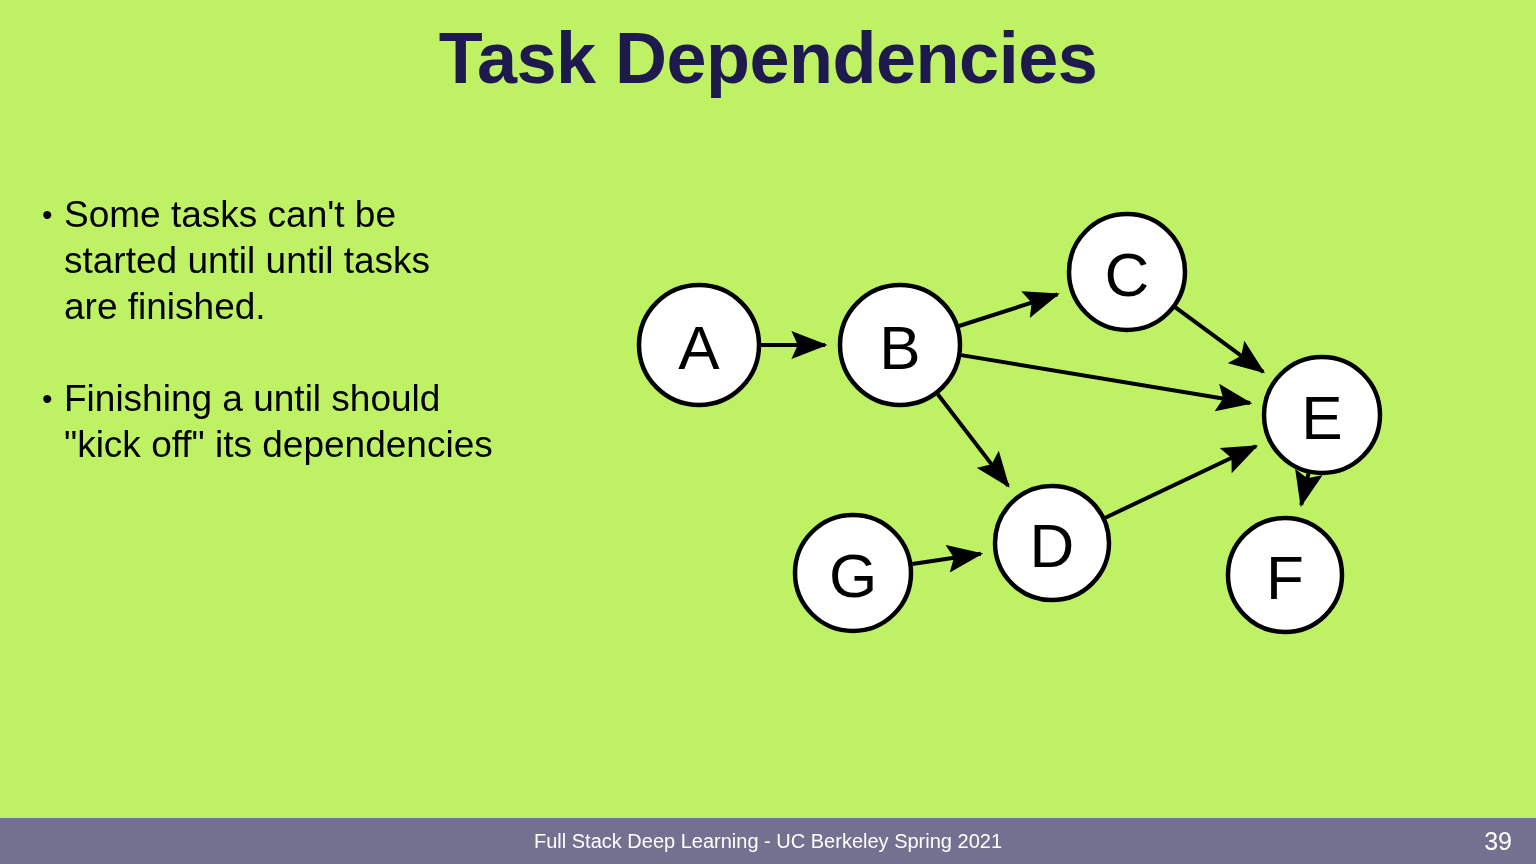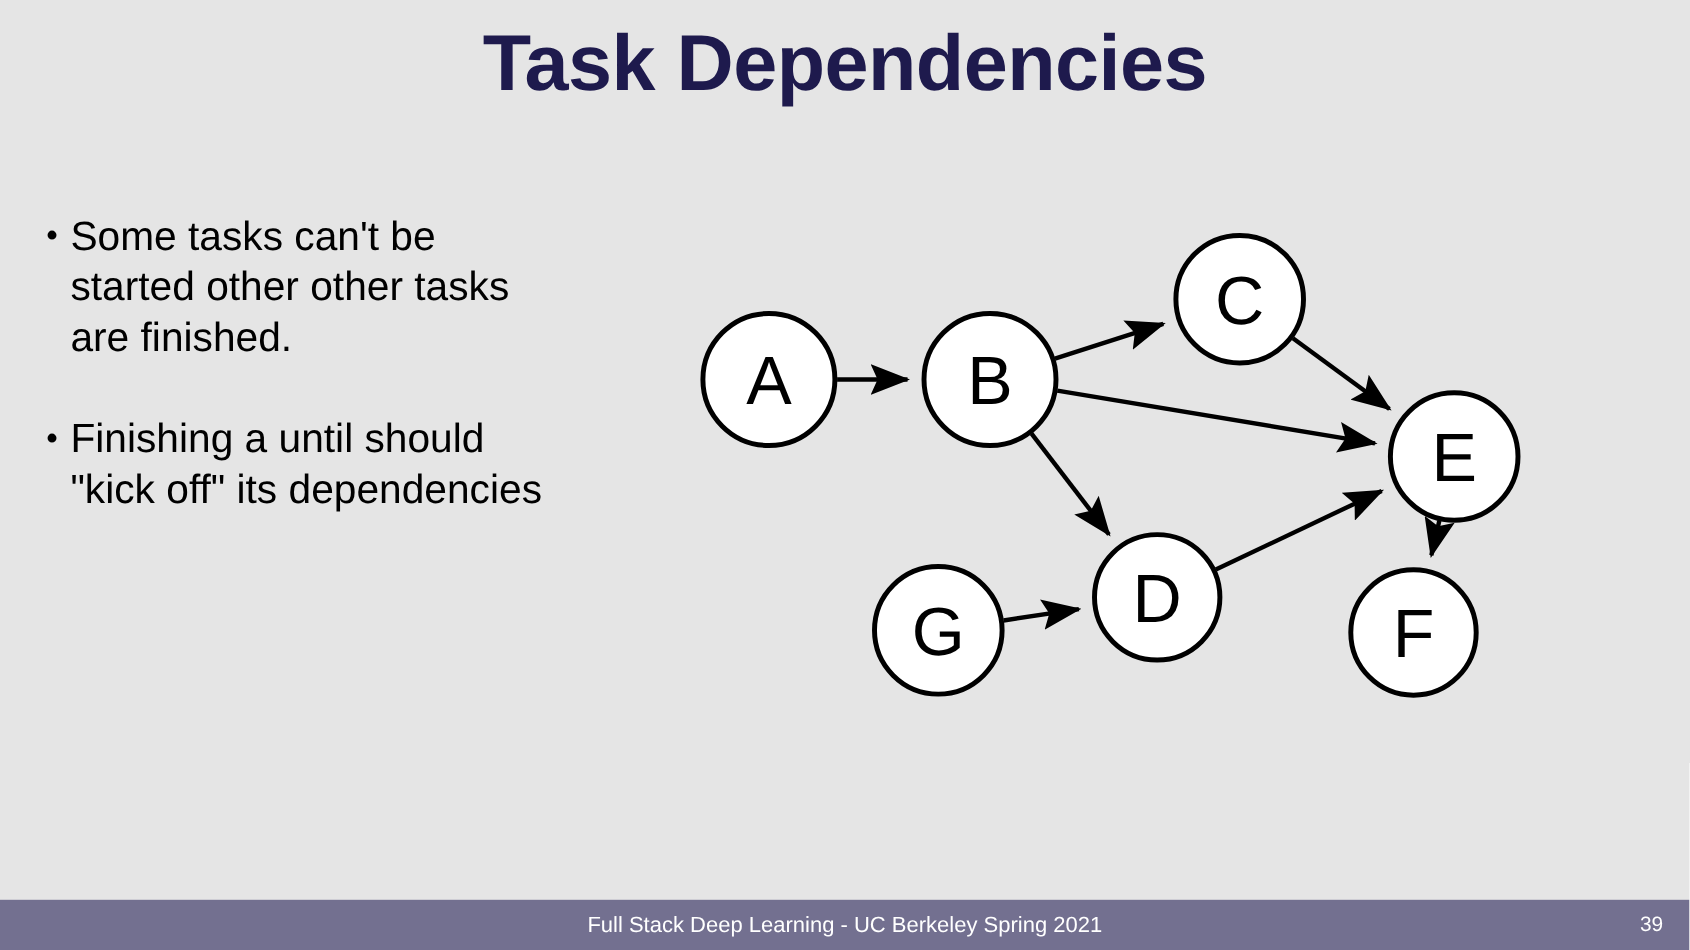--- a/index.html
+++ b/index.html
@@ -8,21 +8,21 @@
     background: #ffffff;
   }
   body {
     font-family: "Liberation Sans", sans-serif;
     -webkit-font-smoothing: antialiased;
   }
   #slide {
     position: relative;
     width: 1536px;
     height: 864px;
-    background: #e5e5e5;
+    background: #bef264;
     overflow: hidden;
   }
 
   
   #slide-title {
     position: absolute;
     left: 0;
     top: 18px;
     width: 1536px;
     text-align: center;
@@ -124,36 +124,36 @@
     font-size: 20px;
     color: #ffffff;
     white-space: nowrap;
   }
   #footer-page {
     position: absolute;
     right: 24px;
     top: 0;
     height: 46px;
     line-height: 46px;
-    font-size: 19px;
+    font-size: 25px;
     color: #ffffff;
   }
 </style>
 </head>
 <body>
 
 <div id="slide">
 
   <div id="slide-title">Task Dependencies</div>
 
   <div id="bullets">
     <div class="bullet">
       <span class="bullet-dot">•</span>
       <span class="bullet-text">Some tasks can't be
-started other other tasks
+started until until tasks
 are finished.</span>
     </div>
     <div class="bullet">
       <span class="bullet-dot">•</span>
       <span class="bullet-text">Finishing a until should
 "kick off" its dependencies</span>
     </div>
   </div>
 
   <div id="graph-wrap">

